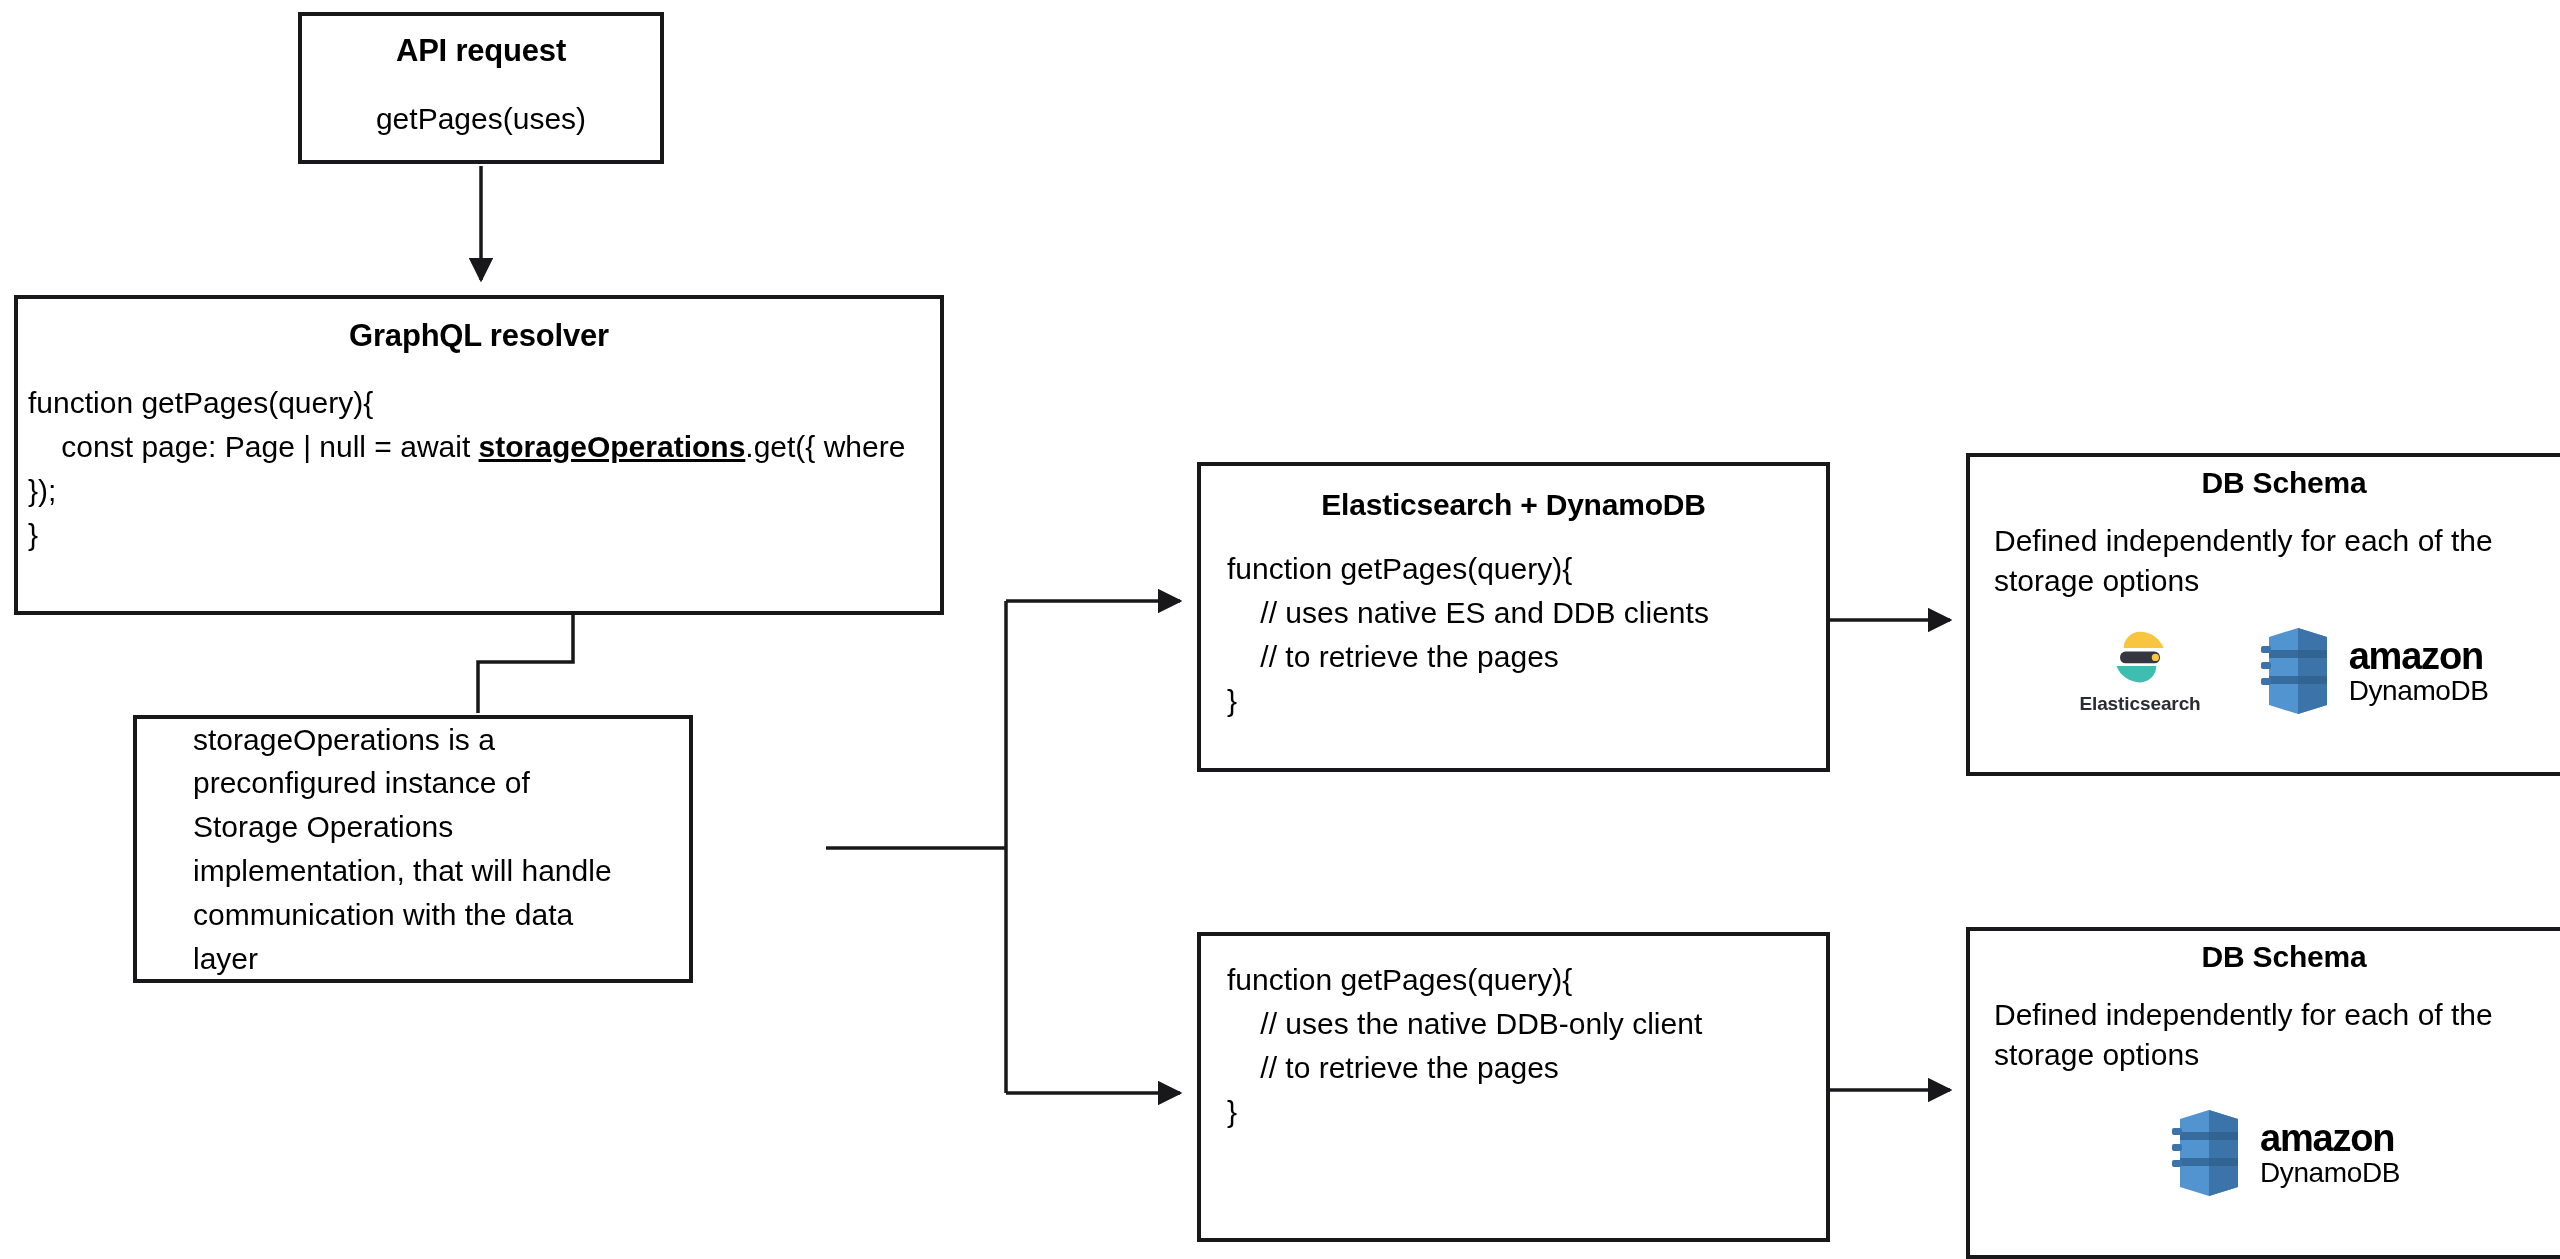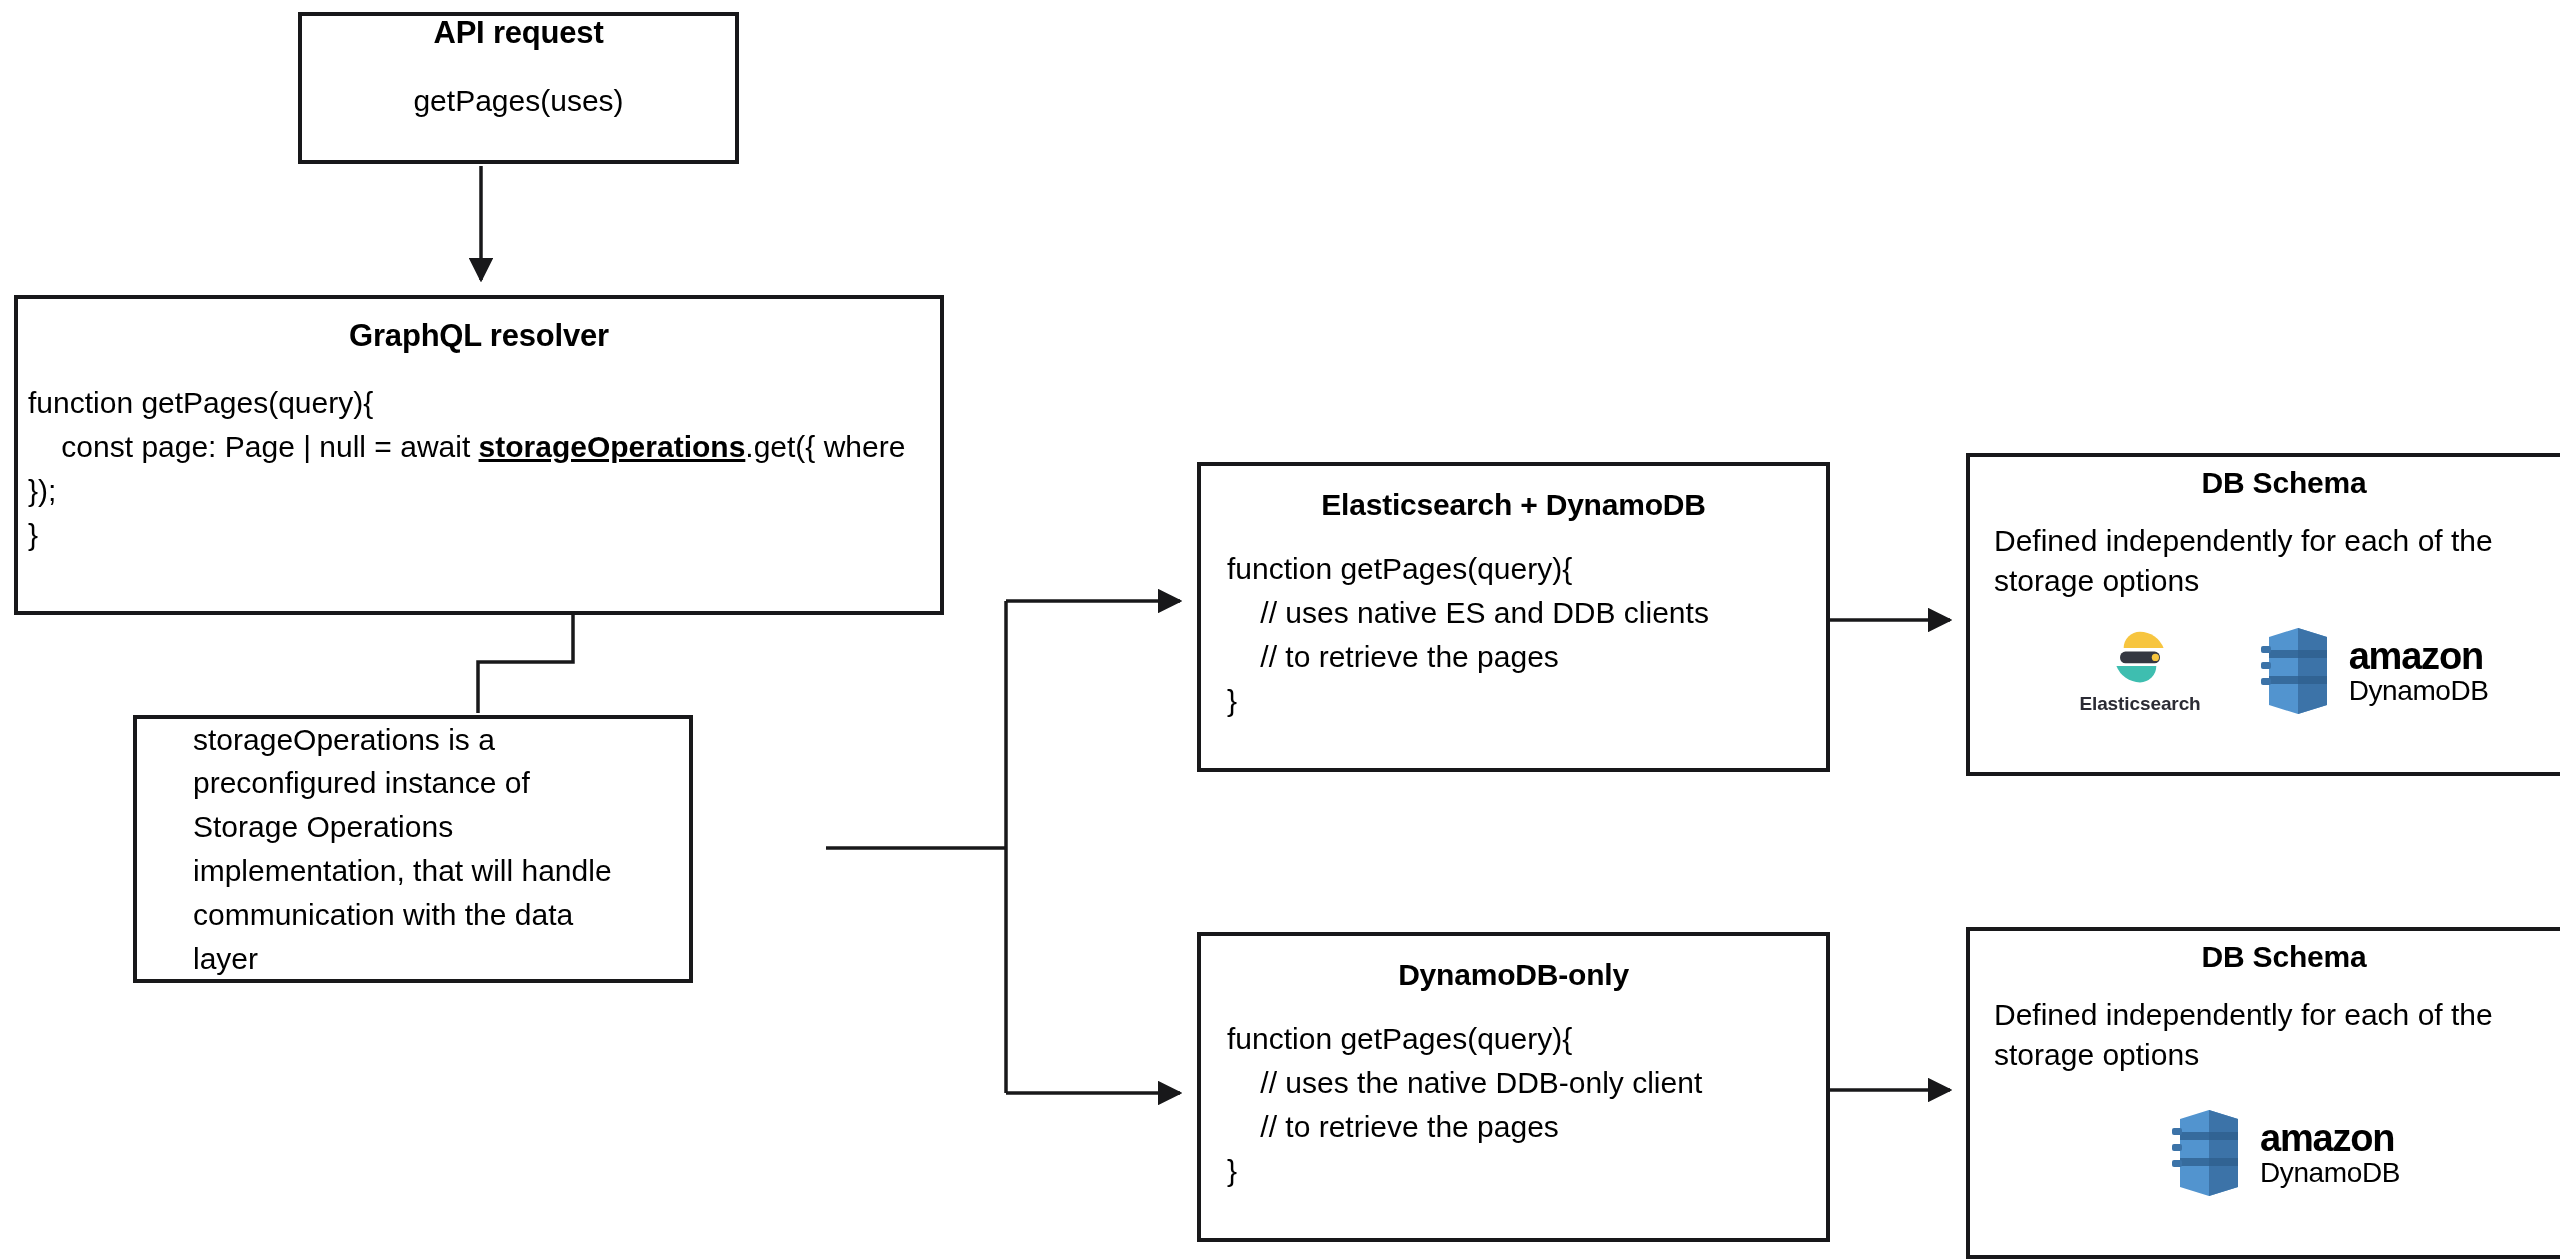--- a/index.html
+++ b/index.html
@@ -37,22 +37,23 @@
   .node-title {
     font-weight: bold;
     text-align: center;
     font-size: 30px;
     letter-spacing: -0.2px;
     line-height: 1.1;
   }
 
   
   #node-api-request {
-    left: 298px; top: 12px; width: 441px; height: 152px;
-    align-items: center;
+    left: 298px; top: 12px; width: 366px; height: 152px;
+    align-items: center;
+    padding-top: 18px;
   }
   #node-api-request .node-title { font-size: 31px; }
   #node-api-request .api-sub {
     font-size: 30px;
     margin-top: 34px;
     text-align: center;
   }
 
   
   #node-graphql-resolver {
@@ -211,21 +212,20 @@
     <div class="node-title">Elasticsearch + DynamoDB</div>
     <div class="code">
       <div class="line">function getPages(query){</div>
       <div class="line">    // uses native ES and DDB clients</div>
       <div class="line">    // to retrieve the pages</div>
       <div class="line">}</div>
     </div>
   </div>
 
   <div class="node impl-box" id="node-impl-ddb-only">
-    <div class="node-title">DynamoDB-only</div>
     <div class="code">
       <div class="line">function getPages(query){</div>
       <div class="line">    // uses the native DDB-only client</div>
       <div class="line">    // to retrieve the pages</div>
       <div class="line">}</div>
     </div>
   </div>
 
   <div class="node schema-box" id="node-schema-top">
     <div class="node-title">DB Schema</div>

